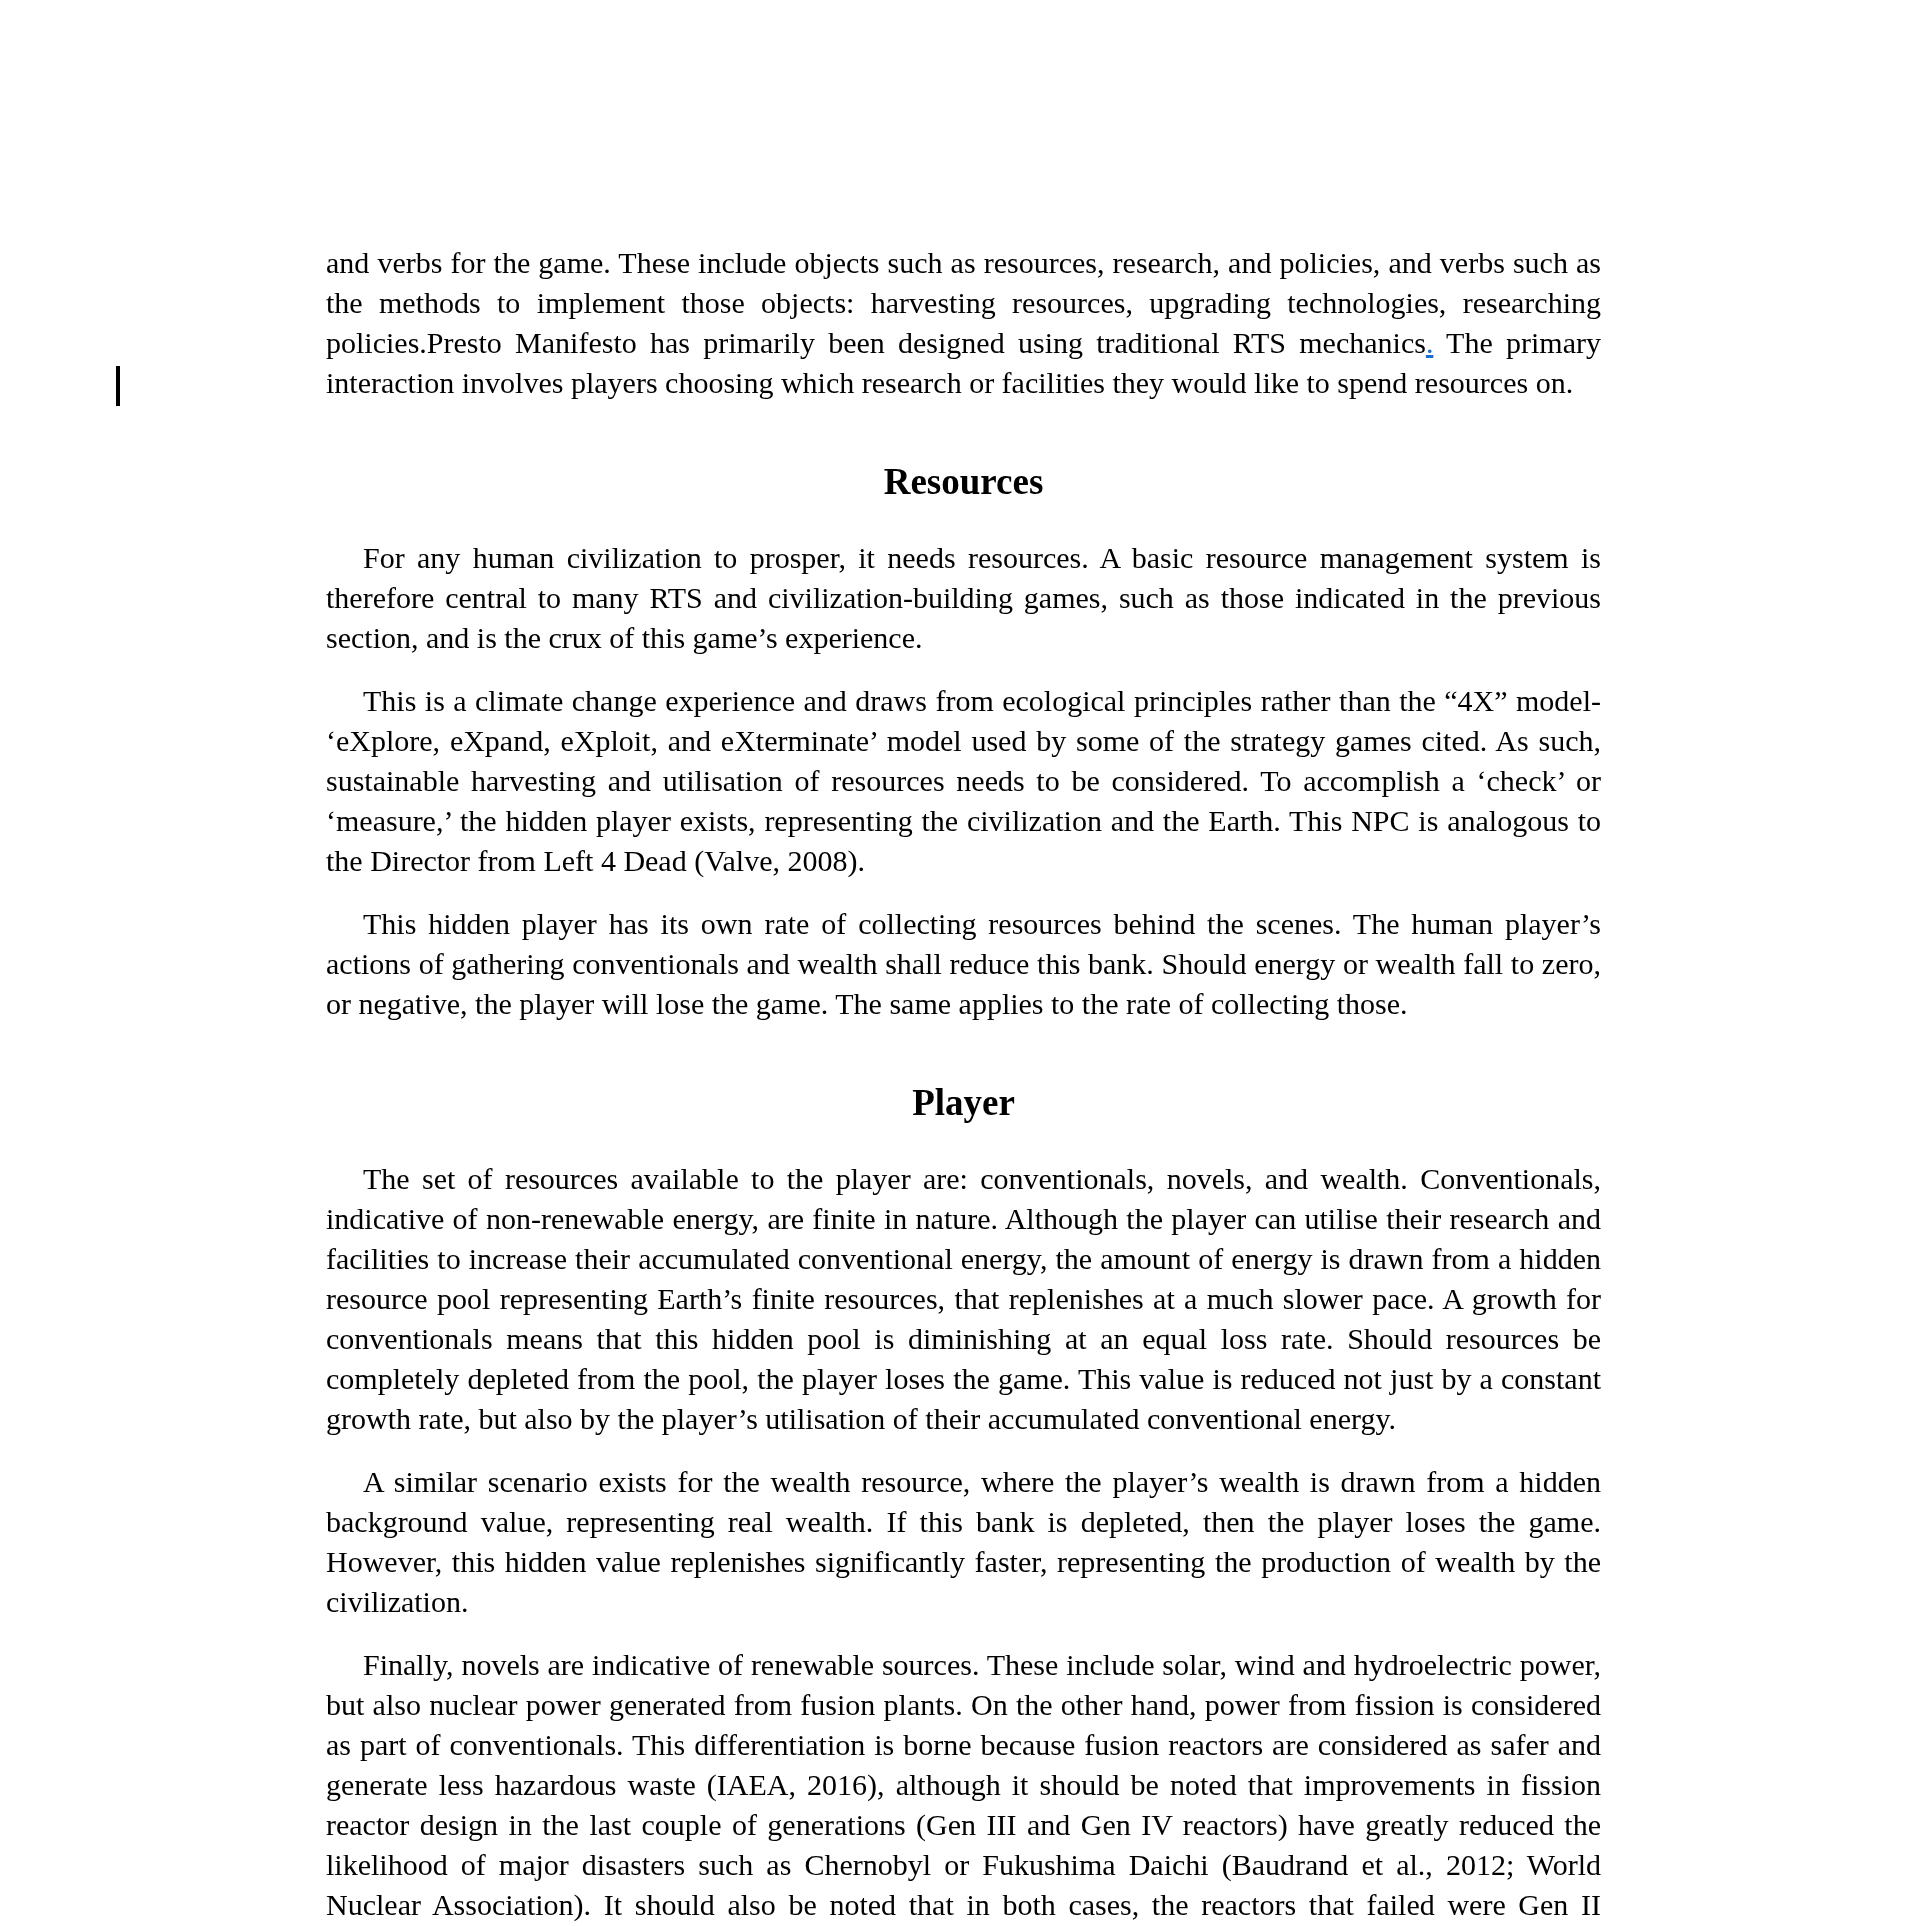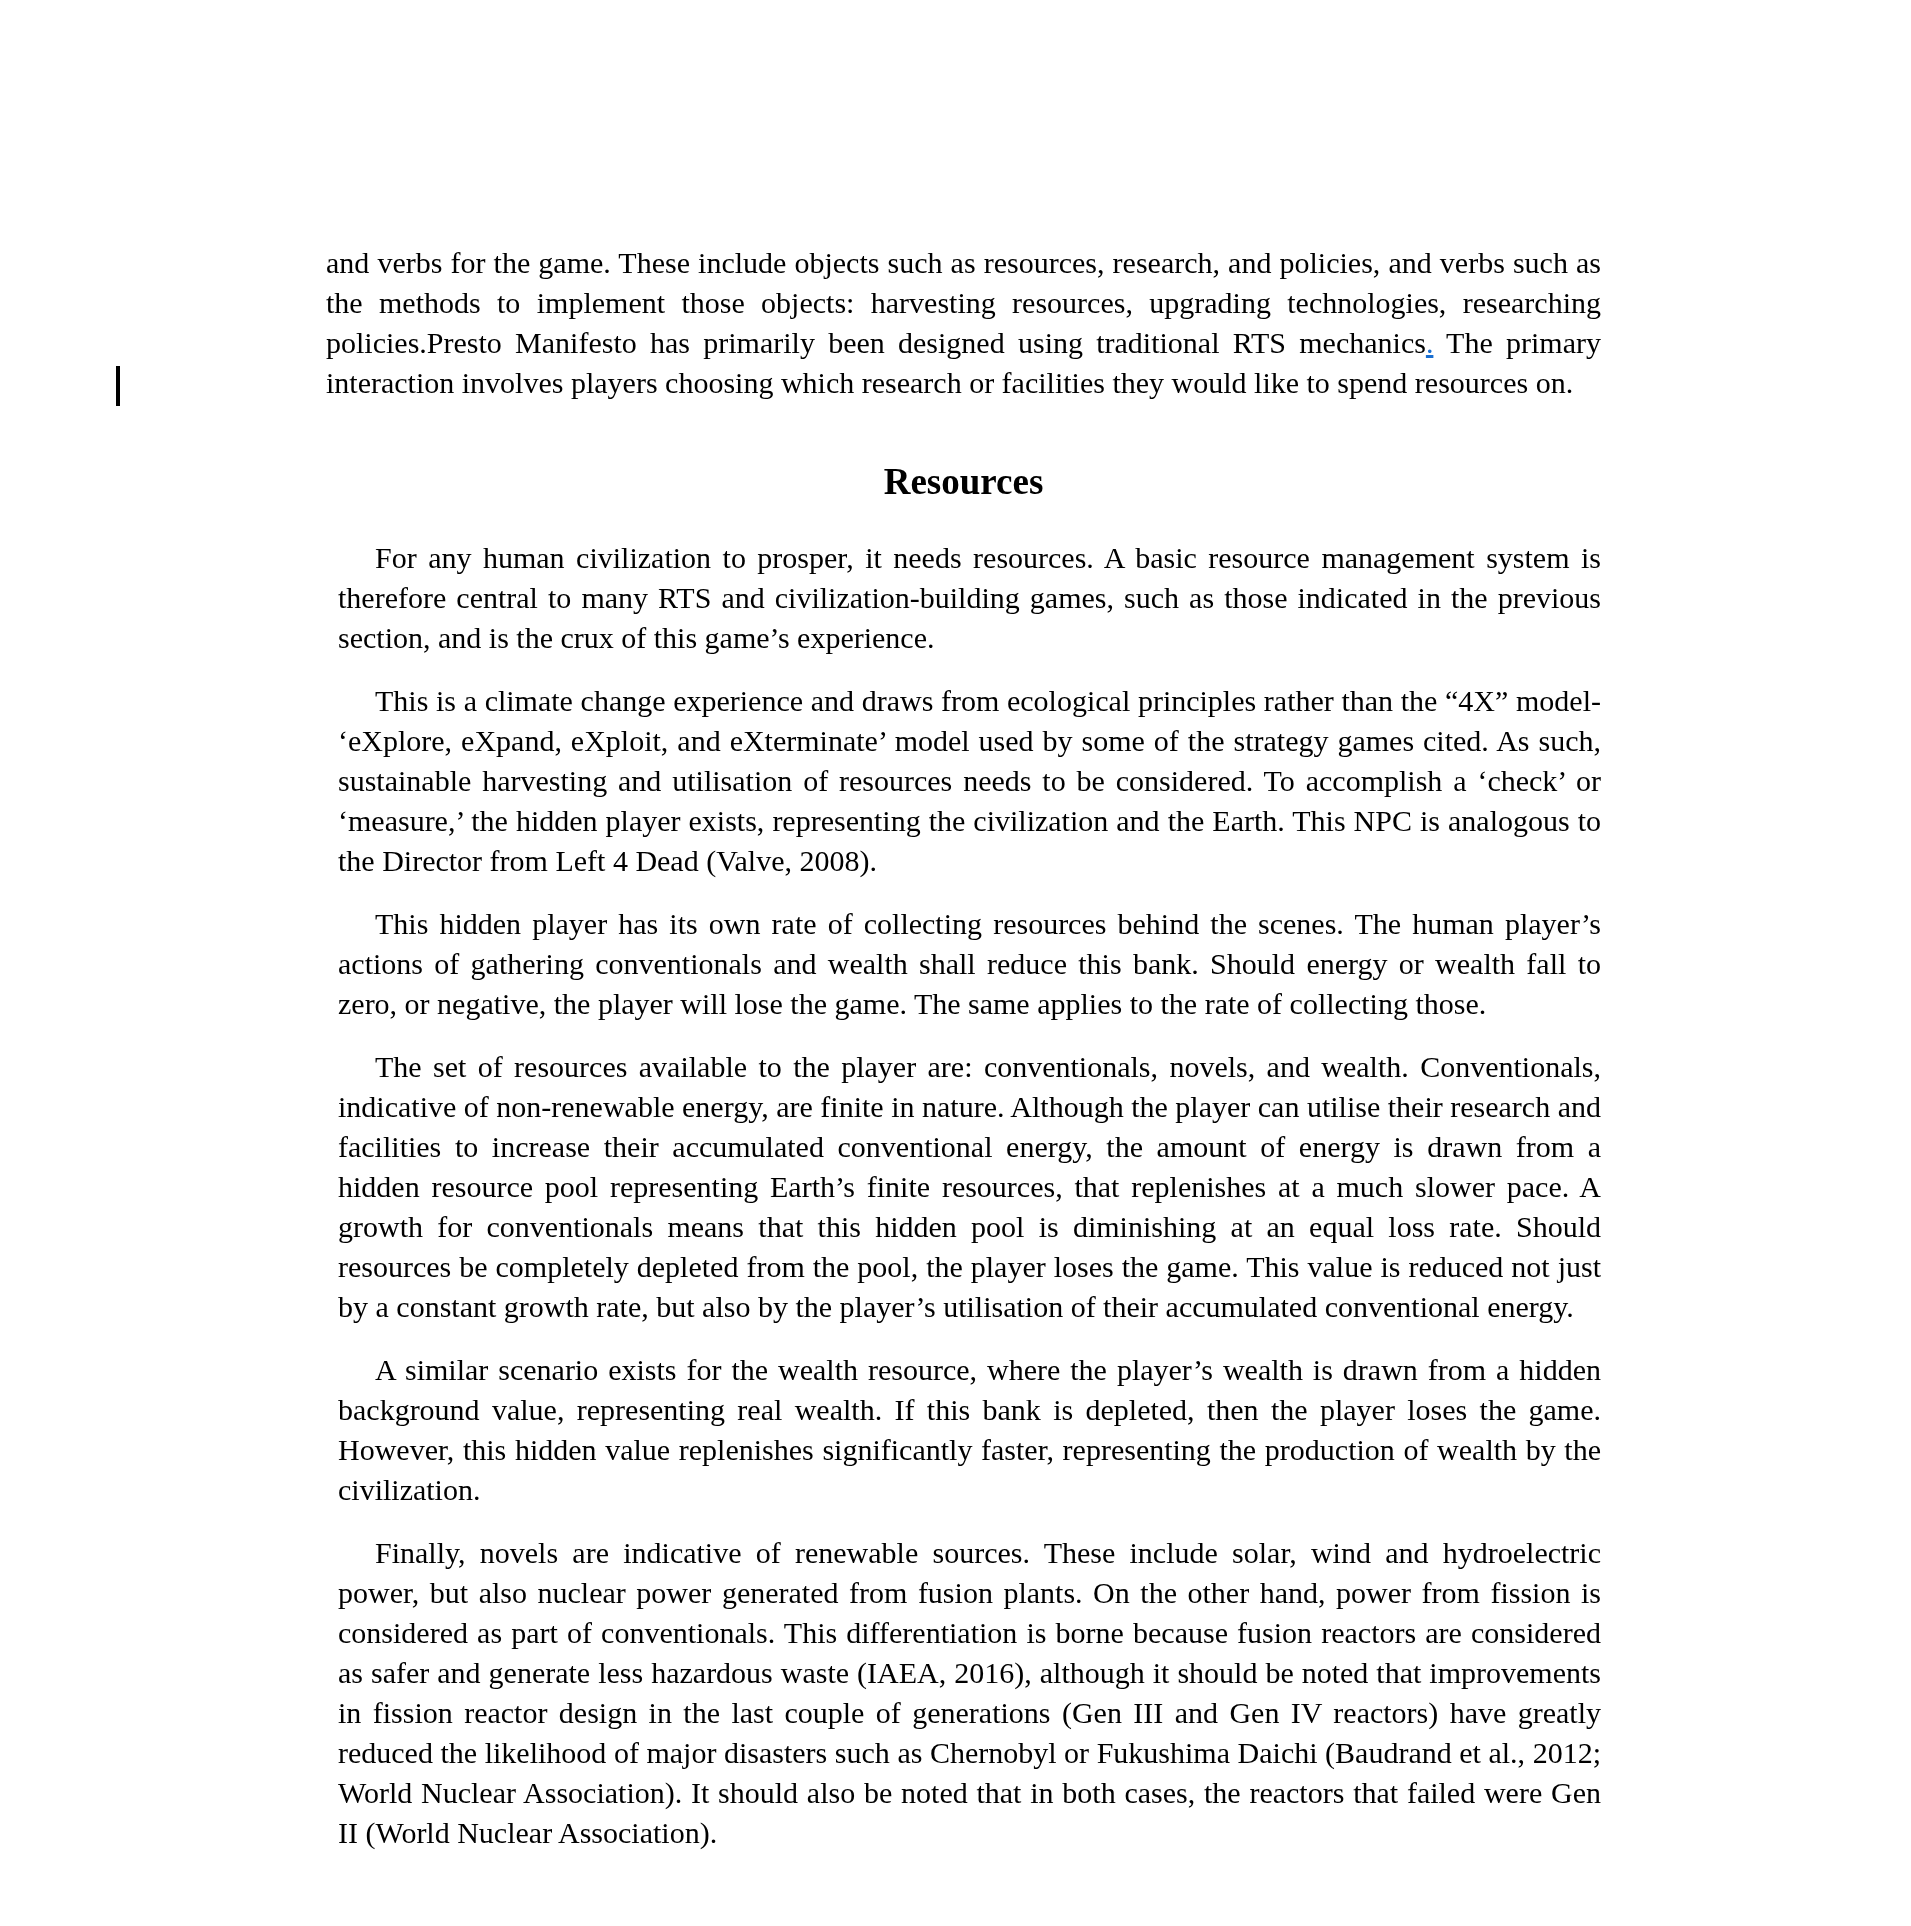--- a/index.html
+++ b/index.html
@@ -10,21 +10,21 @@
     font-family: "Liberation Serif", "DejaVu Serif", serif;
   }
   .content {
     position: absolute; left: 326px; top: 243px; width: 1275px;
   }
   p {
     margin: 0 0 23px 0;
     font-size: 30px; line-height: 40px;
     text-align: justify;
   }
-  p.indent { text-indent: 37px; margin-left: 12px; }
+  p.indent { text-indent: 37px; }
   h2 {
     font-size: 37px; font-weight: bold; margin: 58px 0 35px 0; line-height: 42px; text-align: center;
   }
   .revbar {
     position: absolute; left: 116px; top: 366px; width: 3.5px; height: 40px; background: #000;
   }
   .mark { color: #1a6fd1; text-decoration: underline; }
 </style>
 </head>
 <body>
@@ -33,20 +33,21 @@
   <div class="revbar"></div>
 
   <div class="content">
     <p><span>and verbs for the game. These include objects such as resources, research, and policies, and verbs such as the methods to implement those objects: harvesting resources, upgrading technologies, researching policies.Presto Manifesto has primarily been designed using traditional RTS mechanics</span><span class="mark">.</span><span> The primary interaction involves players choosing which research or facilities they would like to spend resources on.</span></p>
 
     <h2>Resources</h2>
     <p class="indent">For any human civilization to prosper, it needs resources. A basic resource management system is therefore central to many RTS and civilization-building games, such as those indicated in the previous section, and is the crux of this game’s experience.</p>
     <p class="indent">This is a climate change experience and draws from ecological principles rather than the “4X” model- ‘eXplore, eXpand, eXploit, and eXterminate’ model used by some of the strategy games cited. As such, sustainable harvesting and utilisation of resources needs to be considered. To accomplish a ‘check’ or ‘measure,’ the hidden player exists, representing the civilization and the Earth. This NPC is analogous to the Director from Left 4 Dead (Valve, 2008).</p>
     <p class="indent">This hidden player has its own rate of collecting resources behind the scenes. The human player’s actions of gathering conventionals and wealth shall reduce this bank. Should energy or wealth fall to zero, or negative, the player will lose the game. The same applies to the rate of collecting those.</p>
 
+    <h2>Player</h2>
     <p class="indent">The set of resources available to the player are: conventionals, novels, and wealth. Conventionals, indicative of non-renewable energy, are finite in nature. Although the player can utilise their research and facilities to increase their accumulated conventional energy, the amount of energy is drawn from a hidden resource pool representing Earth’s finite resources, that replenishes at a much slower pace. A growth for conventionals means that this hidden pool is diminishing at an equal loss rate. Should resources be completely depleted from the pool, the player loses the game. This value is reduced not just by a constant growth rate, but also by the player’s utilisation of their accumulated conventional energy.</p>
     <p class="indent">A similar scenario exists for the wealth resource, where the player’s wealth is drawn from a hidden background value, representing real wealth. If this bank is depleted, then the player loses the game. However, this hidden value replenishes significantly faster, representing the production of wealth by the civilization.</p>
     <p class="indent">Finally, novels are indicative of renewable sources. These include solar, wind and hydroelectric power, but also nuclear power generated from fusion plants. On the other hand, power from fission is considered as part of conventionals. This differentiation is borne because fusion reactors are considered as safer and generate less hazardous waste (IAEA, 2016), although it should be noted that improvements in fission reactor design in the last couple of generations (Gen III and Gen IV reactors) have greatly reduced the likelihood of major disasters such as Chernobyl or Fukushima Daichi (Baudrand et al., 2012; World Nuclear Association). It should also be noted that in both cases, the reactors that failed were Gen II (World Nuclear Association).</p>
 
   </div>
 
 </div>
 
 
 </body></html>

